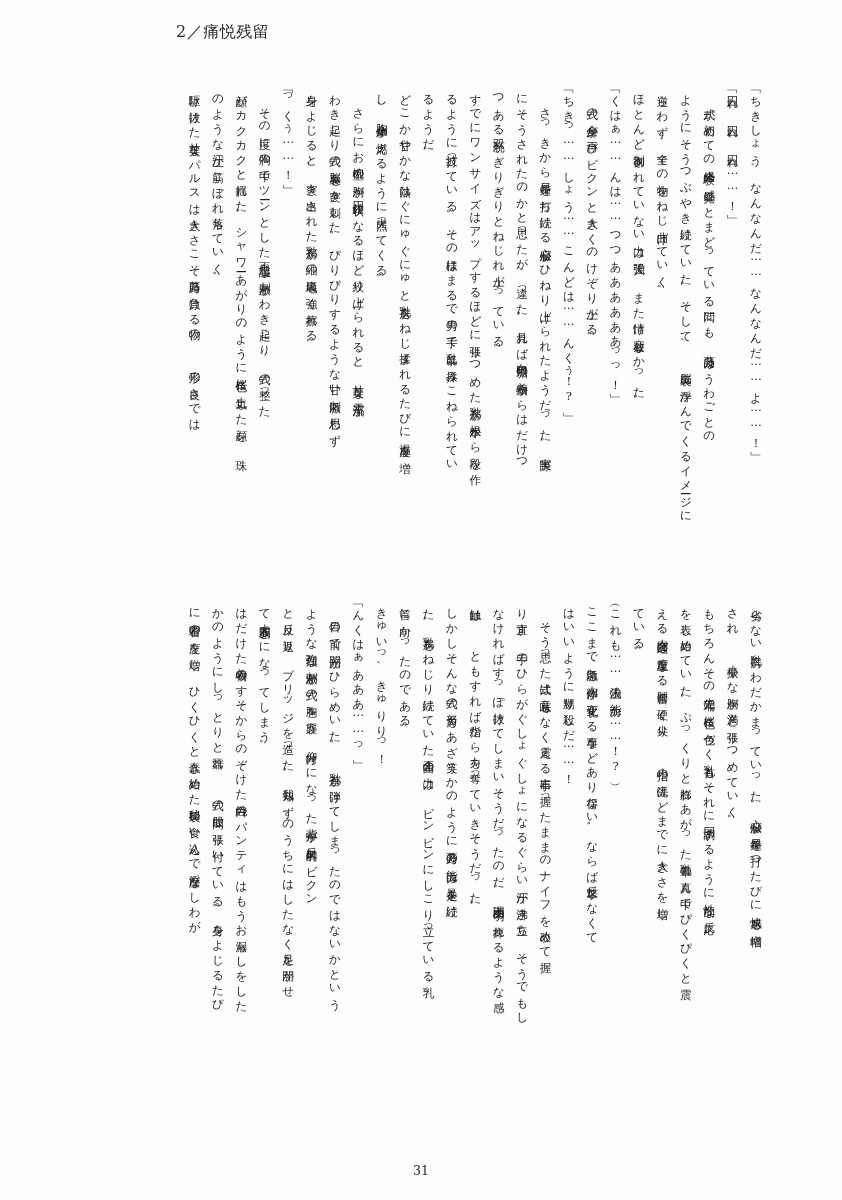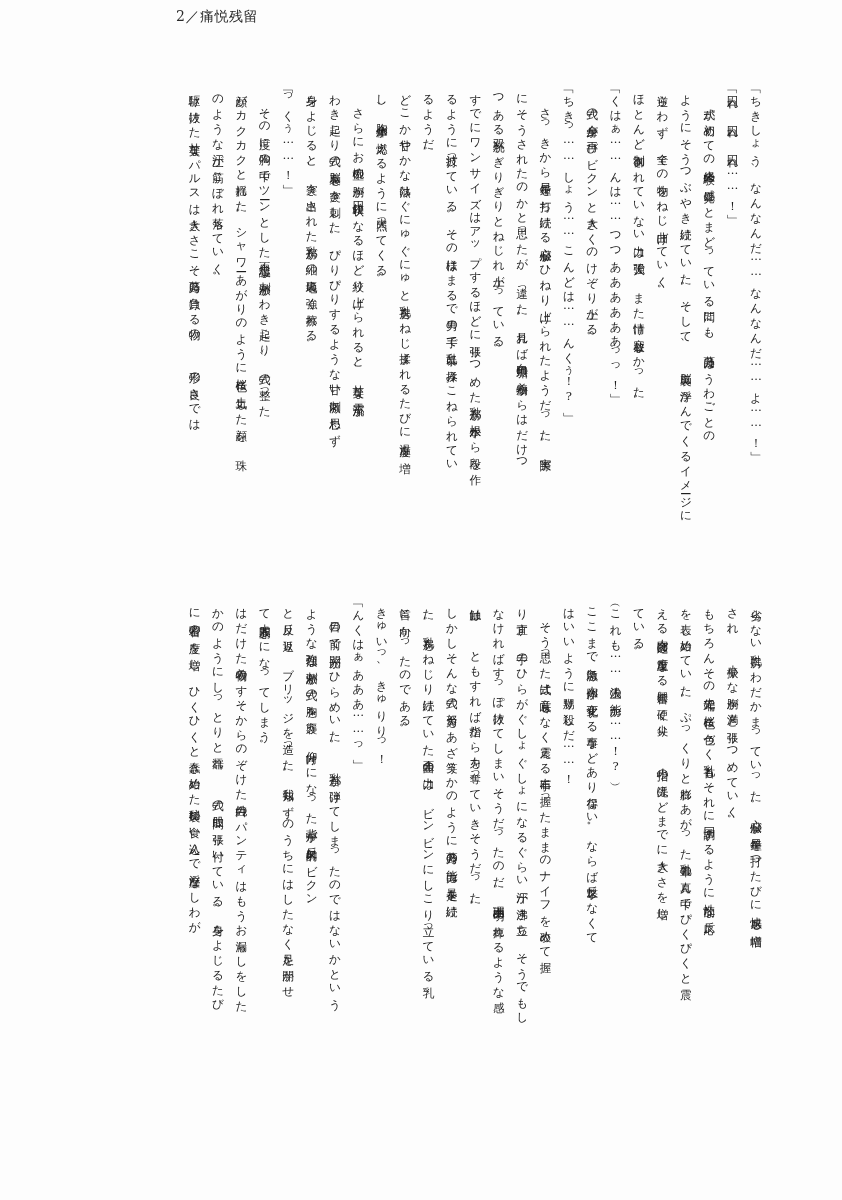--- a/index.html
+++ b/index.html
@@ -12,23 +12,23 @@
     width: 842px;
     height: 1200px;
     background: #fdfdfd;
     overflow: hidden;
     font-family: "DejaVu Serif", "Liberation Serif", serif;
     color: #1c1c1c;
   }
   
   #header {
     position: absolute;
-    top: 8px;
+    top: 22px;
     left: 176px;
-    font-size: 14px;
+    font-size: 16px;
     letter-spacing: 0.5px;
     color: #2a2a2a;
     white-space: nowrap;
     font-family: "DejaVu Serif", "Liberation Serif", serif;
   }
   
   #folio {
     position: absolute;
     bottom: 22px;
     left: 0;
@@ -128,14 +128,15 @@
       <div class="vcol">「んくはぁあああ……っ」</div>
       <div class="vcol">　目の前で閃光がひらめいた。　乳首が弾けてしまったのではないかという</div>
       <div class="vcol">ような強烈な刺激が式の胸を襲う。仰向けになった背中が反射的にビクン</div>
       <div class="vcol">と反り返り、ブリッジを造った。我知らずのうちにはしたなく足を開かせ</div>
       <div class="vcol">て大股開きになってしまう。</div>
       <div class="vcol">はだけた着物のすそからのぞけた純白のパンティはもうお漏らしをした</div>
       <div class="vcol">かのようにしっとりと濡れ、　式の股間に張り付いている。身をよじるたび</div>
       <div class="vcol">に密着の度を増し、ひくひくと蠢き始めた秘裂に食い込んで淫靡なしわが</div>
     </div>
 
+  <div id="folio">31</div>
 
 </div>
 
 </body></html>

